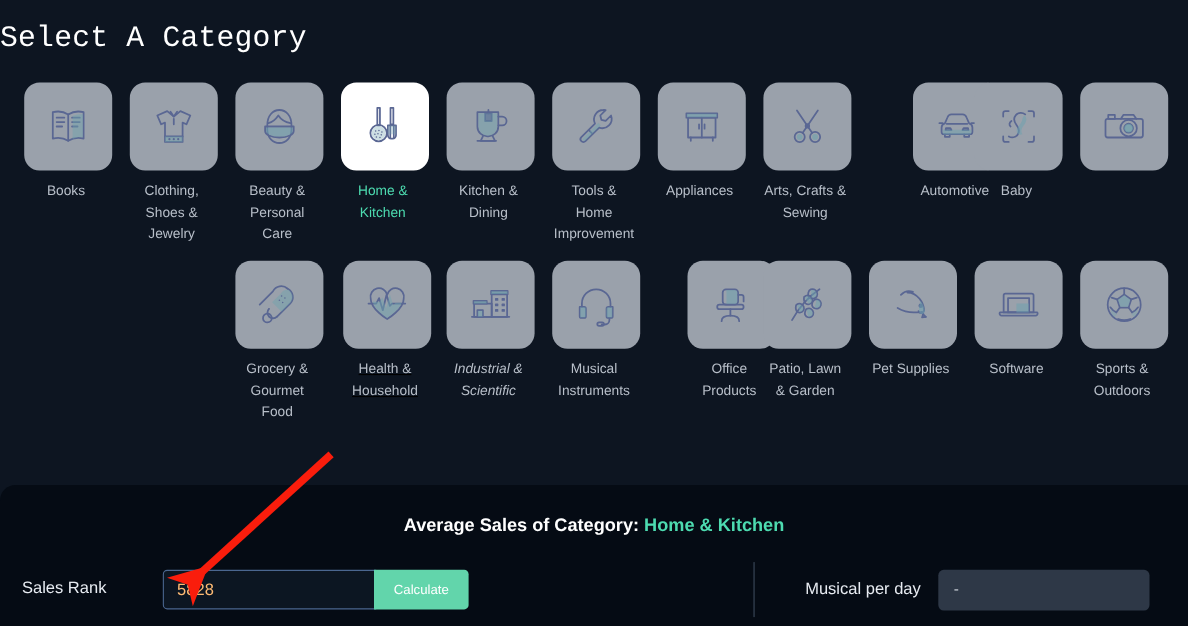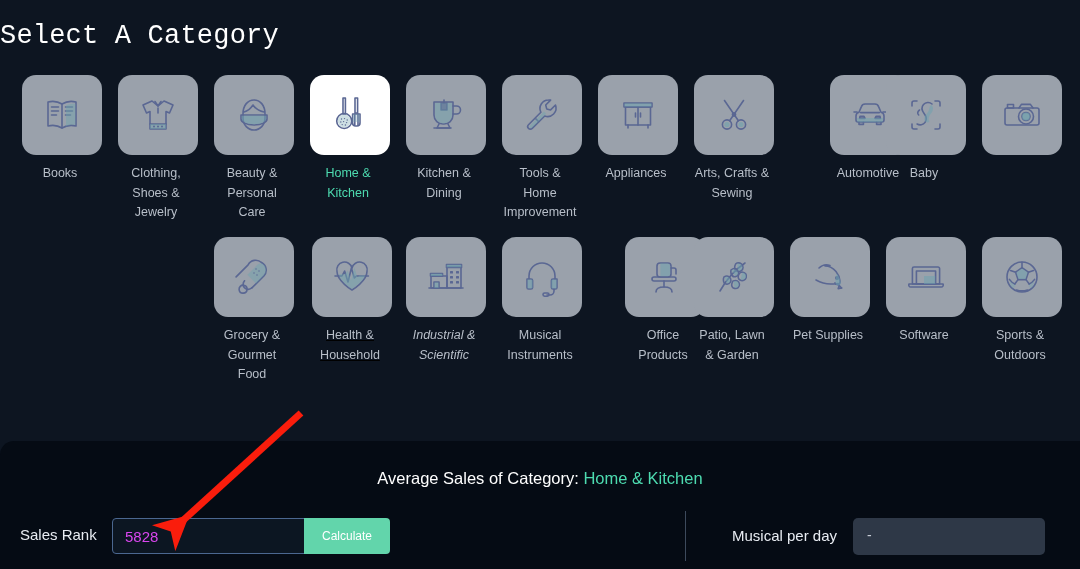--- a/index.html
+++ b/index.html
@@ -54,42 +54,43 @@
   
   .bottom-panel {
     position: absolute; left: 0; top: 441px;
     width: 1080px; height: 128px;
     background: #050b14;
     border-top-left-radius: 14px;
   }
   .avg-line {
     position: absolute; top: 28px; left: 0; width: 1080px;
     text-align: center;
-    font-size: 16.5px; color: #ffffff; font-weight: 400;
+    font-size: 16.5px; color: #ffffff; font-weight: 700;
   }
   .avg-line .cat-name { color: #4ddbb0; }
 
   .rank-label {
     position: absolute; left: 20px; top: 526px;
     font-size: 15px; color: #e8ecf2; font-weight: 400;
   }
   .rank-group {
     position: absolute; left: 112px; top: 518px;
     display: flex; height: 36px;
   }
   .rank-input {
     width: 194px; height: 36px;
     background: #0c1622;
     border: 1.5px solid #4b6790;
     border-radius: 4px 0 0 4px;
-    color: #d946ef;
+    color: #fdba74;
     font-size: 15px;
     padding: 12px 12px;
     outline: none;
     font-family: "Liberation Sans", sans-serif;
+    margin-left: 36px;
   }
   .calc-btn {
     width: 86px; height: 36px;
     background: #62d5ab;
     border: none;
     border-radius: 0 4px 4px 0;
     color: #ffffff;
     font-size: 12px;
     cursor: pointer;
     font-family: "Liberation Sans", sans-serif;

